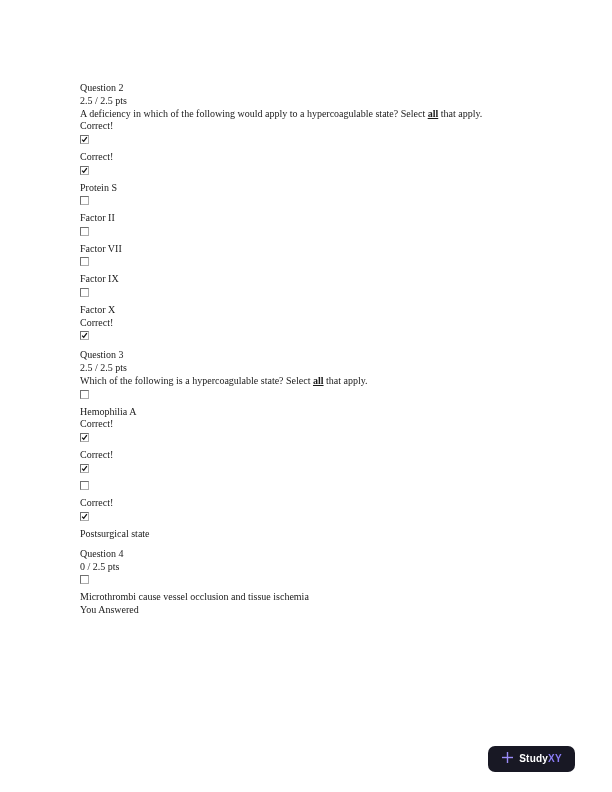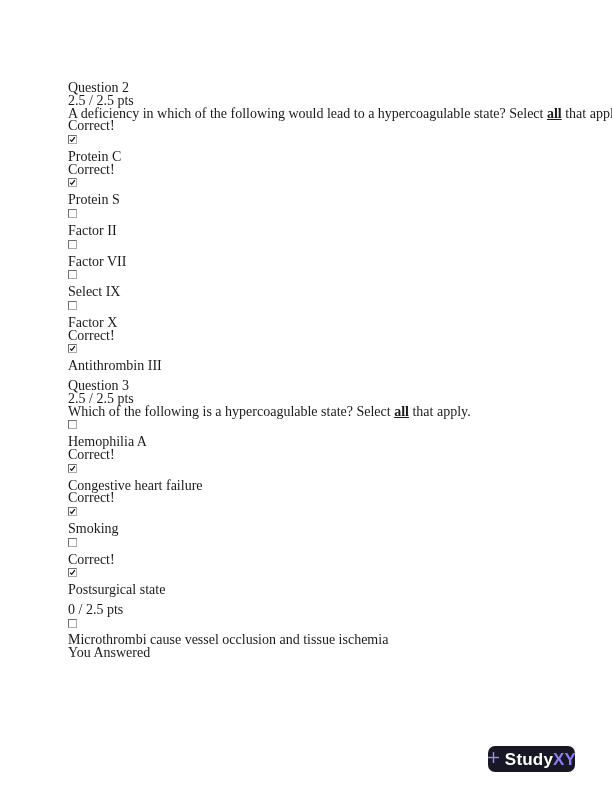--- a/index.html
+++ b/index.html
@@ -3,138 +3,135 @@
 <meta charset="utf-8">
 <style>
   html,body { margin:0; padding:0; background:#ffffff; }
   .page {
     position:relative; width:612px; height:792px;
     background:#ffffff; overflow:hidden;
     font-family:"Liberation Serif","DejaVu Serif",serif;
     color:#1a1a1a;
   }
   .content {
-    position:absolute; left:68px; top:82px; width:470px;
-    font-size:14px; line-height:12.8px;
+    position:absolute; left:80px; top:82px; width:470px;
+    font-size:10px; line-height:12.8px;
   }
   .question + .question { margin-top:7px; }
   .q-title, .q-points, .q-prompt, .a-status, .a-label { white-space:nowrap; }
   .q-prompt .emph { font-weight:bold; text-decoration:underline; }
   .cb-row { height:12.8px; margin-bottom:5px; display:flex; align-items:center; }
   .cb {
     width:9px; height:9px; box-sizing:border-box; background:#ffffff;
     border:1px solid; border-color:#6f6f6f #ababab #ababab #6f6f6f;
     display:inline-flex; align-items:center; justify-content:center;
     cursor:default;
   }
   .cb svg { display:block; }
   .logo {
     position:absolute; left:488px; top:746px; width:87px; height:26px;
     border-radius:7px; display:flex; align-items:center; justify-content:center;
     gap:5px;
   }
   .logo-text {
     font-family:"Liberation Sans","DejaVu Sans",sans-serif;
-    font-weight:bold; font-size:17px; letter-spacing:0.2px; color:#ffffff;
+    font-weight:bold; font-size:10px; letter-spacing:0.2px; color:#ffffff;
     line-height:1;
   }
 </style>
 </head>
 <body>
 
 <div class="page">
   <div class="content" id="questions-root">
       <div class="question">
         <div class="q-title">Question 2</div>
         <div class="q-points">2.5 / 2.5 pts</div>
-        <div class="q-prompt"><span>A deficiency in which of the following would lead to a hypercoagulable state? Select </span><span class="emph">all</span><span> that apply.</span></div>
+        <div class="q-prompt"><span>A deficiency in which of the following would apply to a hypercoagulable state? Select </span><span class="emph">all</span><span> that apply.</span></div>
         <div class="a-status">Correct!</div>
         <div class="cb-row">
           <span class="cb">
             <svg width="7" height="7" viewBox="0 0 8 8">
               <path d="M1.3 4.1 L3.1 6.1 L6.7 1.4" fill="none" stroke="#111111" stroke-width="1.5"></path>
             </svg>
           </span>
         </div>
-        <div class="a-label">Protein C</div>
         <div class="a-status">Correct!</div>
         <div class="cb-row">
           <span class="cb">
             <svg width="7" height="7" viewBox="0 0 8 8">
               <path d="M1.3 4.1 L3.1 6.1 L6.7 1.4" fill="none" stroke="#111111" stroke-width="1.5"></path>
             </svg>
           </span>
         </div>
         <div class="a-label">Protein S</div>
         <div class="cb-row">
           <span class="cb"></span>
         </div>
         <div class="a-label">Factor II</div>
         <div class="cb-row">
           <span class="cb"></span>
         </div>
         <div class="a-label">Factor VII</div>
         <div class="cb-row">
           <span class="cb"></span>
         </div>
-        <div class="a-label">Select IX</div>
+        <div class="a-label">Factor IX</div>
         <div class="cb-row">
           <span class="cb"></span>
         </div>
         <div class="a-label">Factor X</div>
         <div class="a-status">Correct!</div>
         <div class="cb-row">
           <span class="cb">
             <svg width="7" height="7" viewBox="0 0 8 8">
               <path d="M1.3 4.1 L3.1 6.1 L6.7 1.4" fill="none" stroke="#111111" stroke-width="1.5"></path>
             </svg>
           </span>
         </div>
-        <div class="a-label">Antithrombin III</div>
       </div>
       <div class="question">
         <div class="q-title">Question 3</div>
         <div class="q-points">2.5 / 2.5 pts</div>
         <div class="q-prompt"><span>Which of the following is a hypercoagulable state? Select </span><span class="emph">all</span><span> that apply.</span></div>
         <div class="cb-row">
           <span class="cb"></span>
         </div>
         <div class="a-label">Hemophilia A</div>
         <div class="a-status">Correct!</div>
         <div class="cb-row">
           <span class="cb">
             <svg width="7" height="7" viewBox="0 0 8 8">
               <path d="M1.3 4.1 L3.1 6.1 L6.7 1.4" fill="none" stroke="#111111" stroke-width="1.5"></path>
             </svg>
           </span>
         </div>
-        <div class="a-label">Congestive heart failure</div>
         <div class="a-status">Correct!</div>
         <div class="cb-row">
           <span class="cb">
             <svg width="7" height="7" viewBox="0 0 8 8">
               <path d="M1.3 4.1 L3.1 6.1 L6.7 1.4" fill="none" stroke="#111111" stroke-width="1.5"></path>
             </svg>
           </span>
         </div>
-        <div class="a-label">Smoking</div>
         <div class="cb-row">
           <span class="cb"></span>
         </div>
         <div class="a-status">Correct!</div>
         <div class="cb-row">
           <span class="cb">
             <svg width="7" height="7" viewBox="0 0 8 8">
               <path d="M1.3 4.1 L3.1 6.1 L6.7 1.4" fill="none" stroke="#111111" stroke-width="1.5"></path>
             </svg>
           </span>
         </div>
         <div class="a-label">Postsurgical state</div>
       </div>
       <div class="question">
+        <div class="q-title">Question 4</div>
         <div class="q-points">0 / 2.5 pts</div>
         <div class="cb-row">
           <span class="cb"></span>
         </div>
         <div class="a-label">Microthrombi cause vessel occlusion and tissue ischemia</div>
         <div class="a-status">You Answered</div>
       </div>
     </div>
 
   <div class="logo" id="logo" style="background: rgb(24, 24, 36);">

